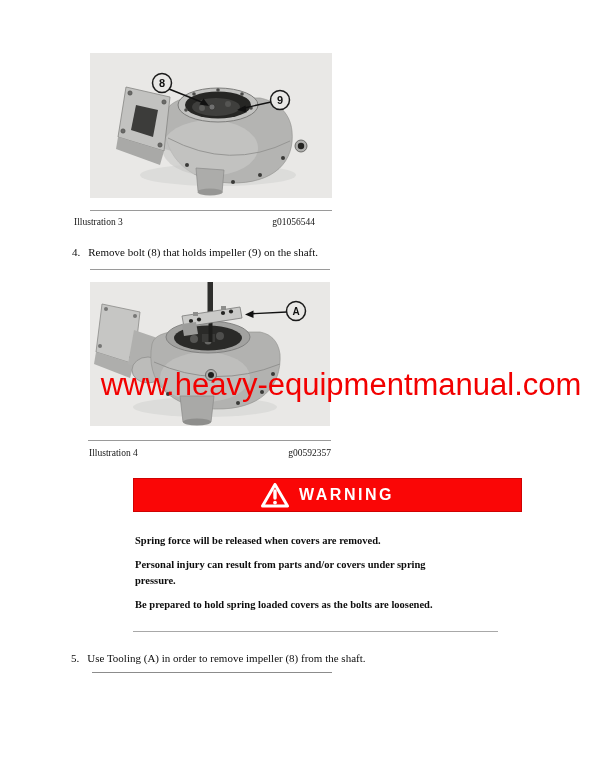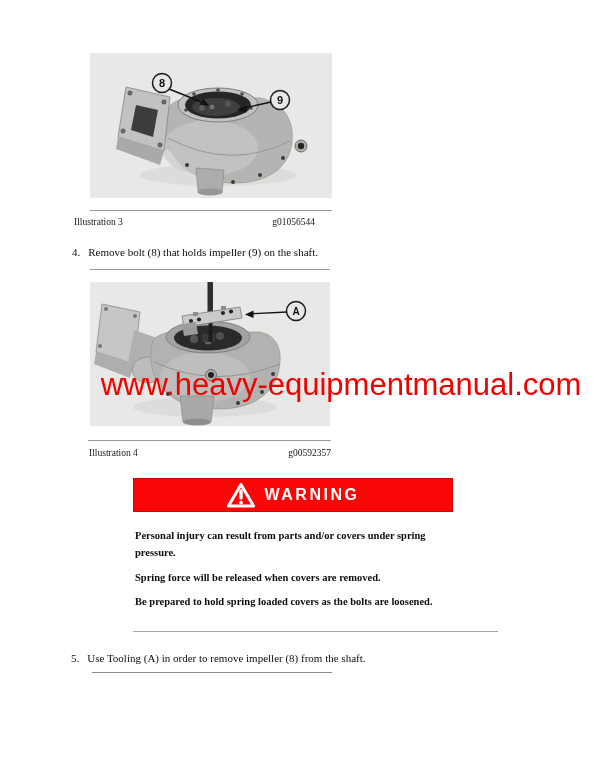--- a/index.html
+++ b/index.html
@@ -16,21 +16,21 @@
   .step {
     position:absolute; display:flex; font-size:11px; color:#0d0d0d; gap:8px;
     white-space:nowrap;
   }
   .watermark {
     position:absolute; left:0; top:369px; width:600px; text-align:center;
     font-family:"Liberation Sans", sans-serif; font-size:31px; color:#f20000;
     z-index:6; letter-spacing:0px; line-height:31px;padding-left:41px;
   }
   .warn-banner {
-    position:absolute; left:133px; top:478px; width:320px; height:34px;
+    position:absolute; left:133px; top:478px; width:389px; height:34px;
     background:#fa0606; border:1px solid #cf0202; box-sizing:border-box;
     display:flex; align-items:center; justify-content:center; gap:10px; z-index:2;
   }
   .warn-banner .warn-label {
     font-family:"Liberation Sans", sans-serif; font-weight:700; font-size:16px;
     color:#ffffff; letter-spacing:2.5px;
   }
   .warn-text { position:absolute; left:135px; top:524px; width:332px; z-index:2; }
   .warn-text p {
     margin:0 0 7px 0; font-weight:700; font-size:10.5px; line-height:16.5px;
@@ -187,22 +187,22 @@
   <div class="warn-banner">
     <svg width="28" height="25" viewBox="0 0 28 25">
       <polygon points="14,1.5 26.5,23 1.5,23" fill="none" stroke="#ffffff" stroke-width="3" stroke-linejoin="round"></polygon>
       <line x1="14" y1="8" x2="14" y2="15" stroke="#ffffff" stroke-width="3.4" stroke-linecap="round"></line>
       <circle cx="14" cy="19.6" r="1.9" fill="#ffffff"></circle>
     </svg>
     <span class="warn-label">WARNING</span>
   </div>
 
   <div class="warn-text">
+    <p style="margin-top:9px;">Spring force will be released when covers are removed.</p>
     <p style="margin-top:4px;">Personal injury can result from parts and/or covers under spring pressure.</p>
-    <p style="margin-top:9px;">Spring force will be released when covers are removed.</p>
     <p style="">Be prepared to hold spring loaded covers as the bolts are loosened.</p>
   </div>
 
   <div class="rule" style="left:133px; top:631px; width:365px; background:#a8a8a8;"></div>
 
   <div class="step" style="left:71px; top:652px;">
     <span>5.</span>
     <span>Use Tooling (A) in order to remove impeller (8) from the shaft.</span>
   </div>
 

